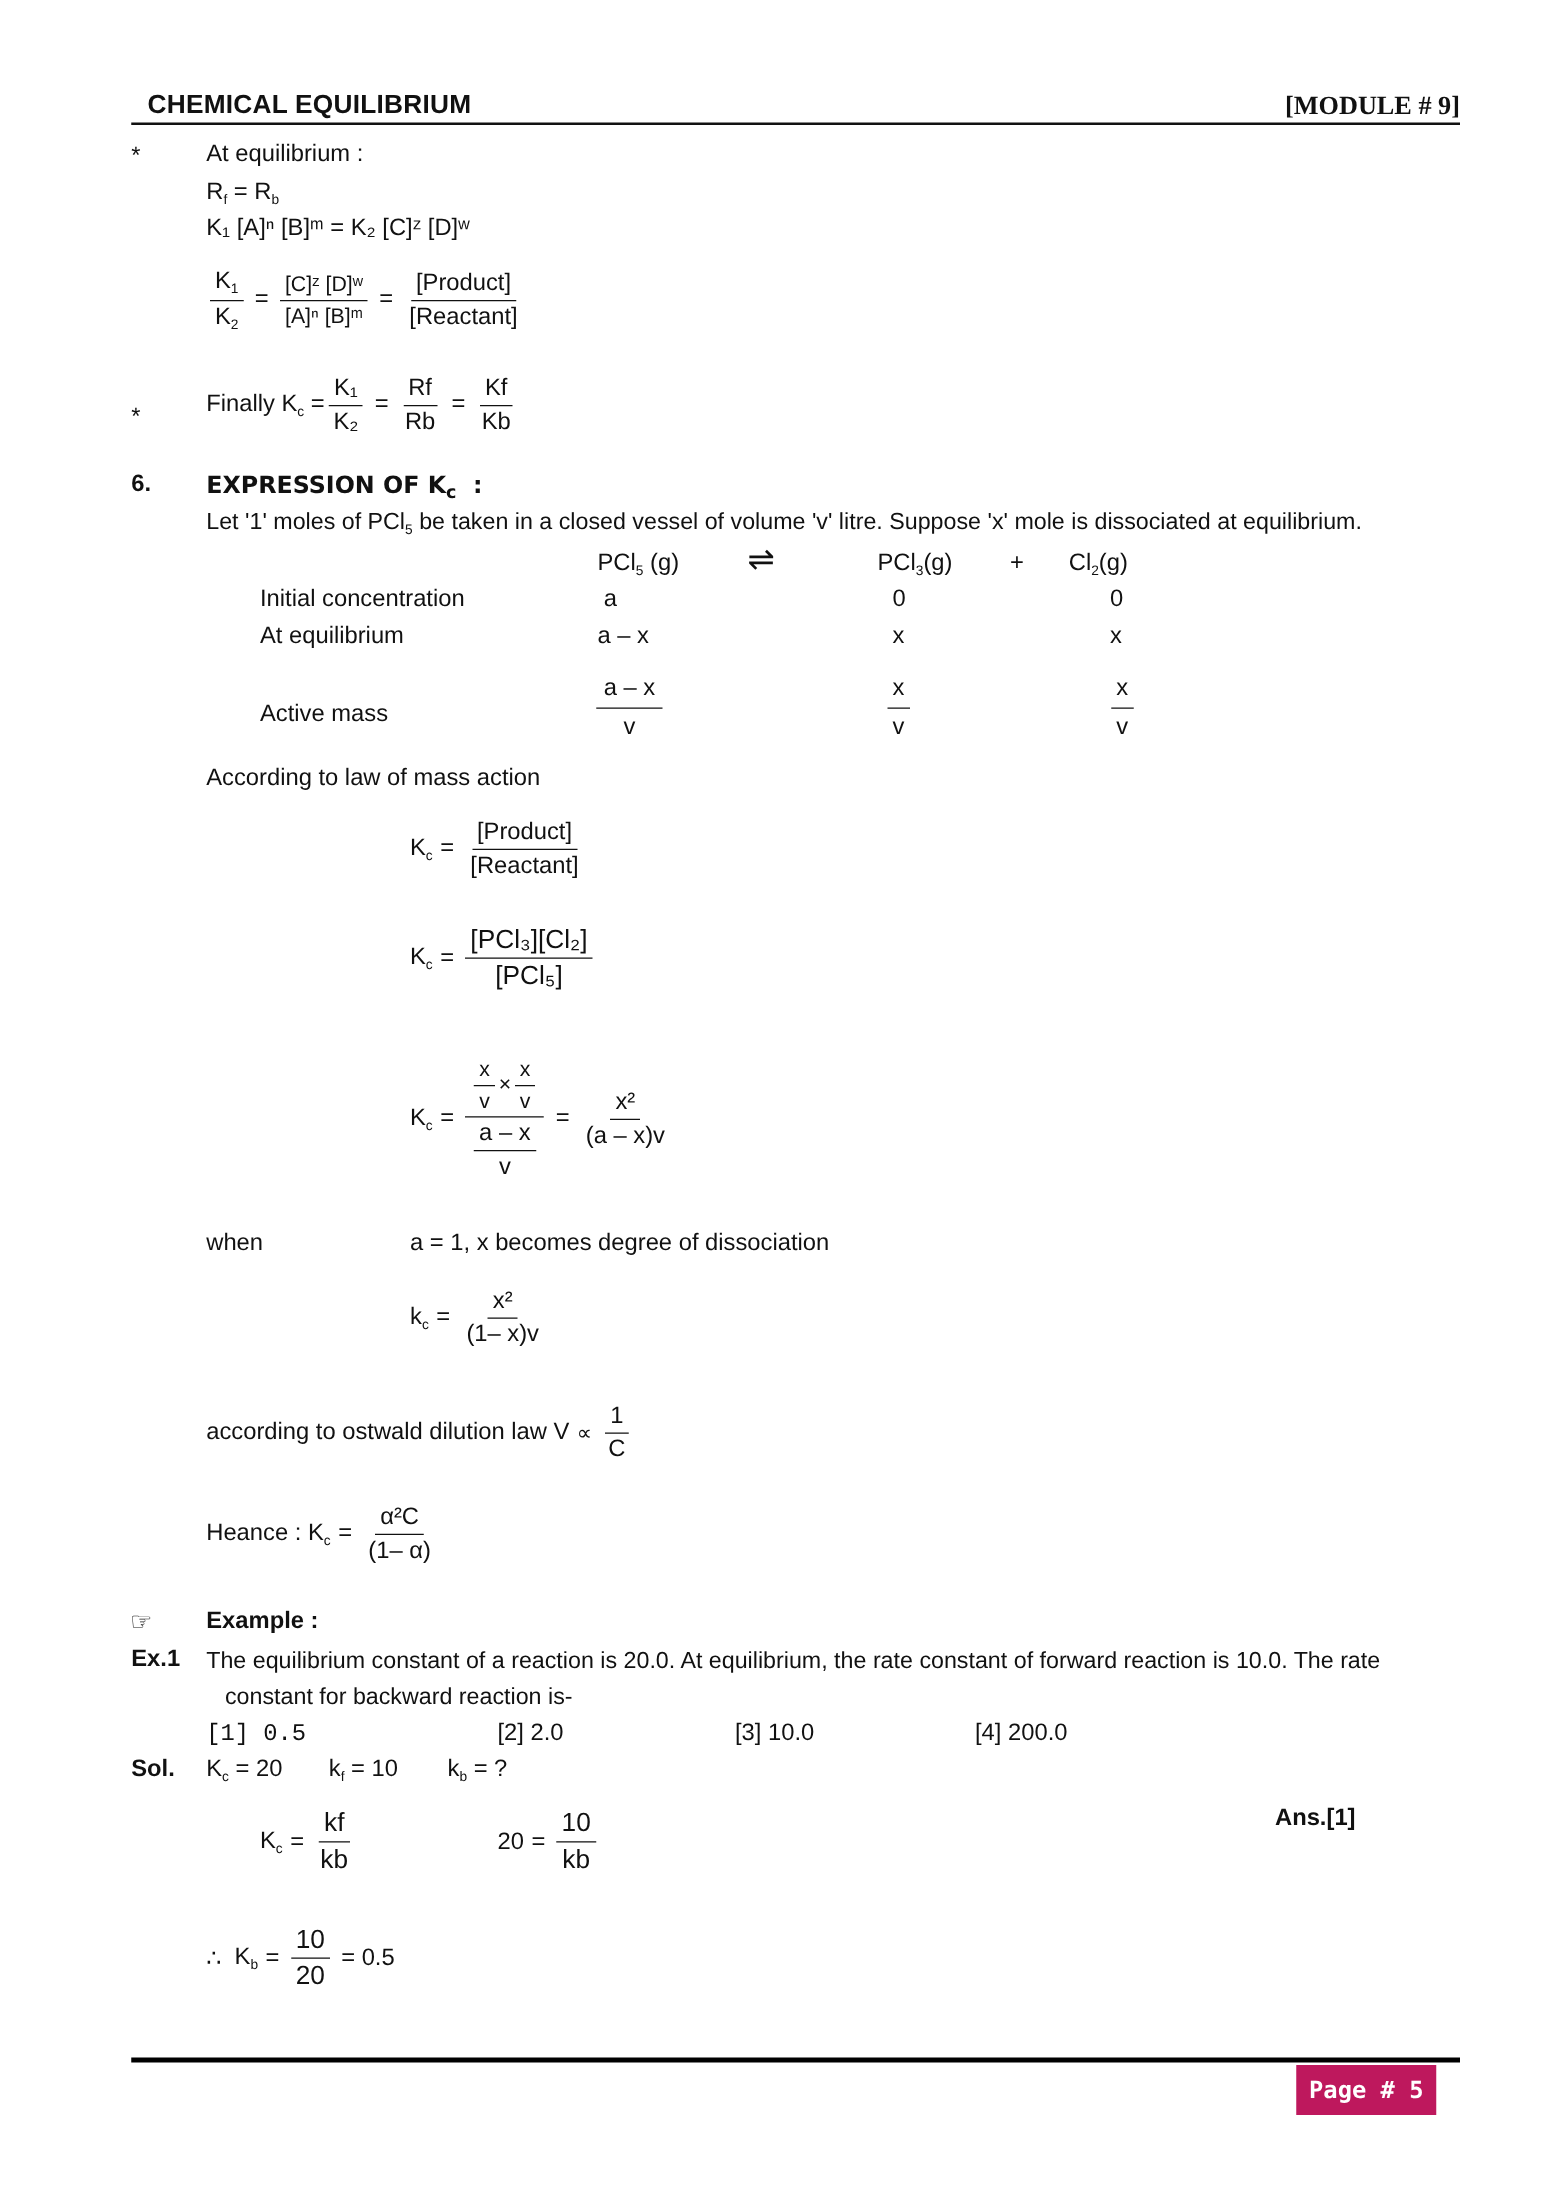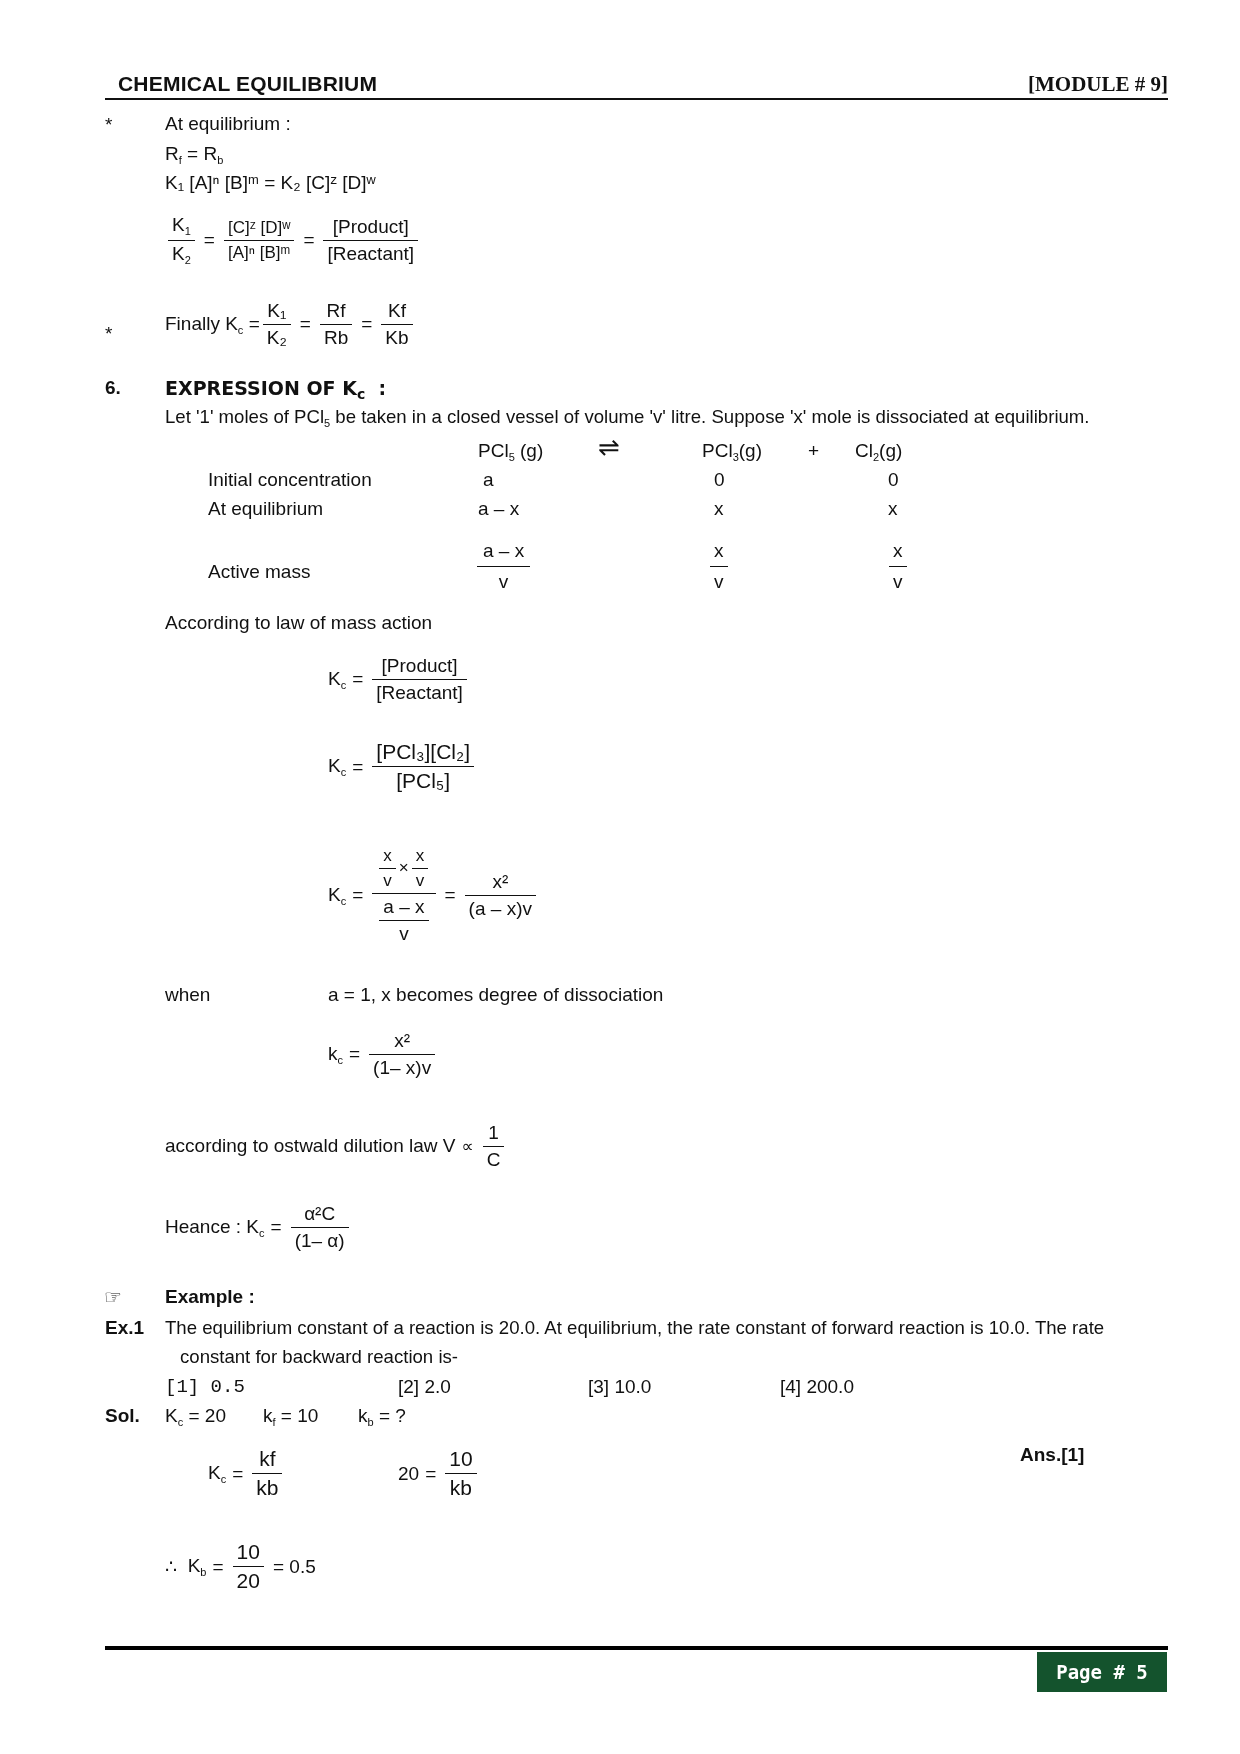--- a/index.html
+++ b/index.html
@@ -3,28 +3,28 @@
 <meta charset="utf-8">
 <style>
   html, body { margin: 0; padding: 0; background: #ffffff; }
   body { width: 1240px; height: 1754px; position: relative; overflow: hidden;
          font-family: "Liberation Sans", sans-serif; color: #111; font-size: 19px; }
   .abs { position: absolute; white-space: nowrap; }
   .hdr-title { left: 105px; top: 72px; font-weight: bold; font-size: 21px; letter-spacing: 0.2px; margin-left: 13px; }
   .hdr-module { right: 72px; top: 72px; font-family: "Liberation Serif", serif; font-weight: bold; font-size: 21px; }
   .hdr-rule { left: 105px; top: 98px; width: 1063px; height: 2px; background: #111; }
   .foot-rule { left: 105px; top: 1646px; width: 1063px; height: 4px; background: #000; }
-  .page-box { left: 1037px; top: 1652px; width: 130px; height: 40px; background: #14532d; color: #fff;
+  .page-box { left: 1037px; top: 1652px; width: 112px; height: 40px; background: #be185d; color: #fff;
               font-family: "DejaVu Sans Mono", monospace; font-weight: bold; font-size: 19px;
               display: flex; align-items: center; justify-content: center; }
   .bold { font-weight: bold; }
   sub, sup { font-size: 11px; }
   sub { vertical-align: -4px; }
   
-  .frac { display: inline-flex; flex-direction: column; vertical-align: middle; margin: 0 3px; }
+  .frac { display: inline-flex; flex-direction: column; align-items: center; vertical-align: middle; margin: 0 3px; }
   .frac .num { padding: 0 4px 2px; border-bottom: 1.5px solid #111; line-height: 1.15; text-align: center; }
   .frac .den { padding: 2px 4px 0; line-height: 1.15; text-align: center; }
   .eq { display: flex; align-items: center; }
   .op { margin: 0 6px; }
   .small { font-size: 17px; }
   .arrow { font-size: 26px; letter-spacing: -2px; }
 </style>
 </head>
 <body>
 

